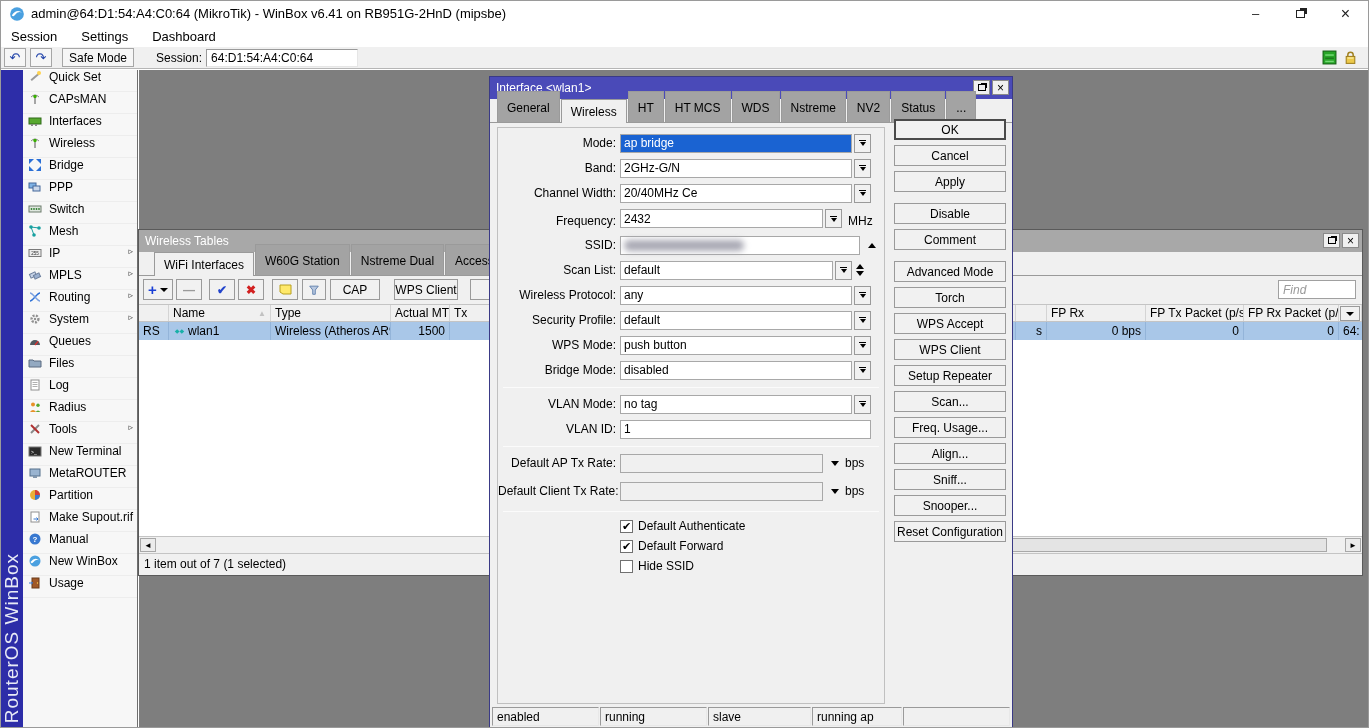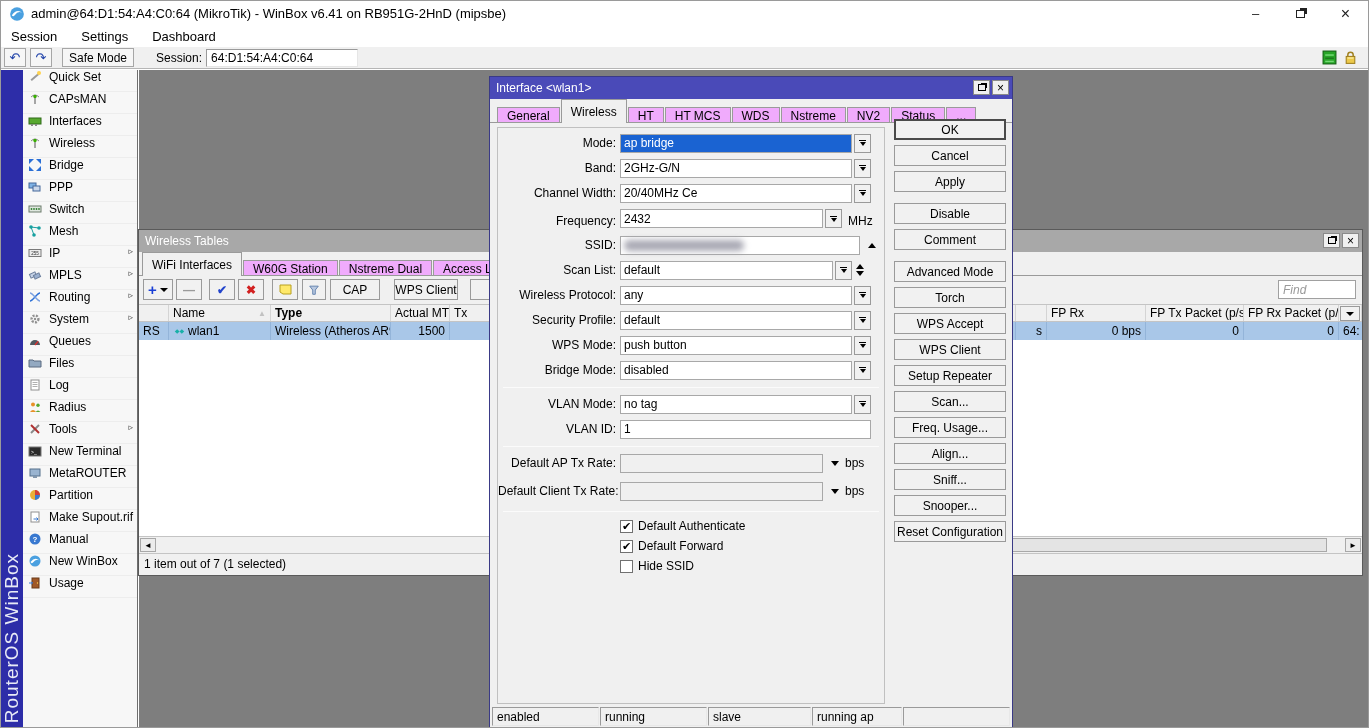--- a/index.html
+++ b/index.html
@@ -45,23 +45,23 @@
 
   
   .win { position:absolute; background:#f0f0f0; border:1px solid #5a5a5a; }
   .titlebar2 { height:22px; display:flex; align-items:center; color:#fff; padding-left:6px; position:relative; }
   .t-gray { background:#a8a8a8; }
   .t-blue { background:#4a4ab8; }
   .wc2 { position:absolute; right:3px; top:3px; display:flex; gap:2px; }
   .wc2 .wc { width:17px; height:15px; background:#f0f0f0; border:1px solid #8a8a8a;
              display:flex; align-items:center; justify-content:center; font-size:10px; color:#000; }
   .wc .rbox { width:8px; height:7px; border:1px solid #000; box-shadow:2px -2px 0 -1px #000; }
-  .tabs { display:flex; align-items:flex-end; height:24px; padding-left:3px; position:relative; }
+  .tabs { display:flex; align-items:flex-end; height:24px; padding-left:15px; position:relative; }
   .tabs:after { content:""; position:absolute; left:0; right:0; bottom:0; height:1px; background:#9a9a9a; }
-  .tab { height:16px; padding:0 9px; border:1px solid #9a9a9a; border-bottom:none; background:#f0abfc;
+  .tab { height:32px; padding:0 9px; border:1px solid #9a9a9a; border-bottom:none; background:#a3a3a3;
          display:flex; align-items:center; margin-right:1px; position:relative; z-index:0; white-space:nowrap; }
   .tab.active { height:24px; background:#f0f0f0; z-index:2; }
   .btn { border:1px solid #9a9a9a; background:#f1f1f1; display:flex; align-items:center;
          justify-content:center; font-size:12px; font-family:"Liberation Sans",sans-serif; }
   .btn.default { border:2px solid #4a4a4a; }
   .fin { height:19px; border:1px solid #a8a8a8; background:#fff; font:12px "Liberation Sans",sans-serif;
          padding:0 3px; }
   .fin:disabled, .fin.disabled { background:#f0f0f0; color:#888; }
   .fin.sel { background:#1a63d2; color:#fff; }
   .dd-btn { width:17px; height:19px; margin-left:2px; border:1px solid #9a9a9a; background:#f1f1f1;
@@ -432,21 +432,21 @@
         <span class="ibtn" style="left:255px;width:64px;">WPS Client</span>
         <span class="ibtn" style="left:331px;width:62px;">Se</span>
         <input class="find" placeholder="Find" style="">
       </div>
       <div class="thead">
         <span class="hc" style="width:30px;"></span>
         <span class="hc" style="width:102px;">
             <span>Name</span>
             <span style="margin-left:auto;color:#c2c2c2;font-size:8px;">▲</span>
           </span>
-        <span class="hc" style="width:120px;font-weight:bold;">Type</span>
+        <span class="hc" style="width:120px;">Type</span>
         <span class="hc" style="width:59px;">Actual MTU</span>
         <span class="hc" style="width:40px;">Tx</span>
         <span class="hc" style="flex:1;"></span>
         <span class="hc" style="width:31px;"></span>
         <span class="hc" style="width:99px;">FP Rx</span>
         <span class="hc" style="width:98px;">FP Tx Packet (p/s)</span>
         <span class="hc" style="width:95px;">FP Rx Packet (p/s)</span>
         <span class="hc" style="width:23px;"></span>
         <span class="ibtn" style="right:2px;left:auto;top:1px;width:20px;height:15px;">
             <i class="tri-dn" style="border-top-width:4px;"></i>

